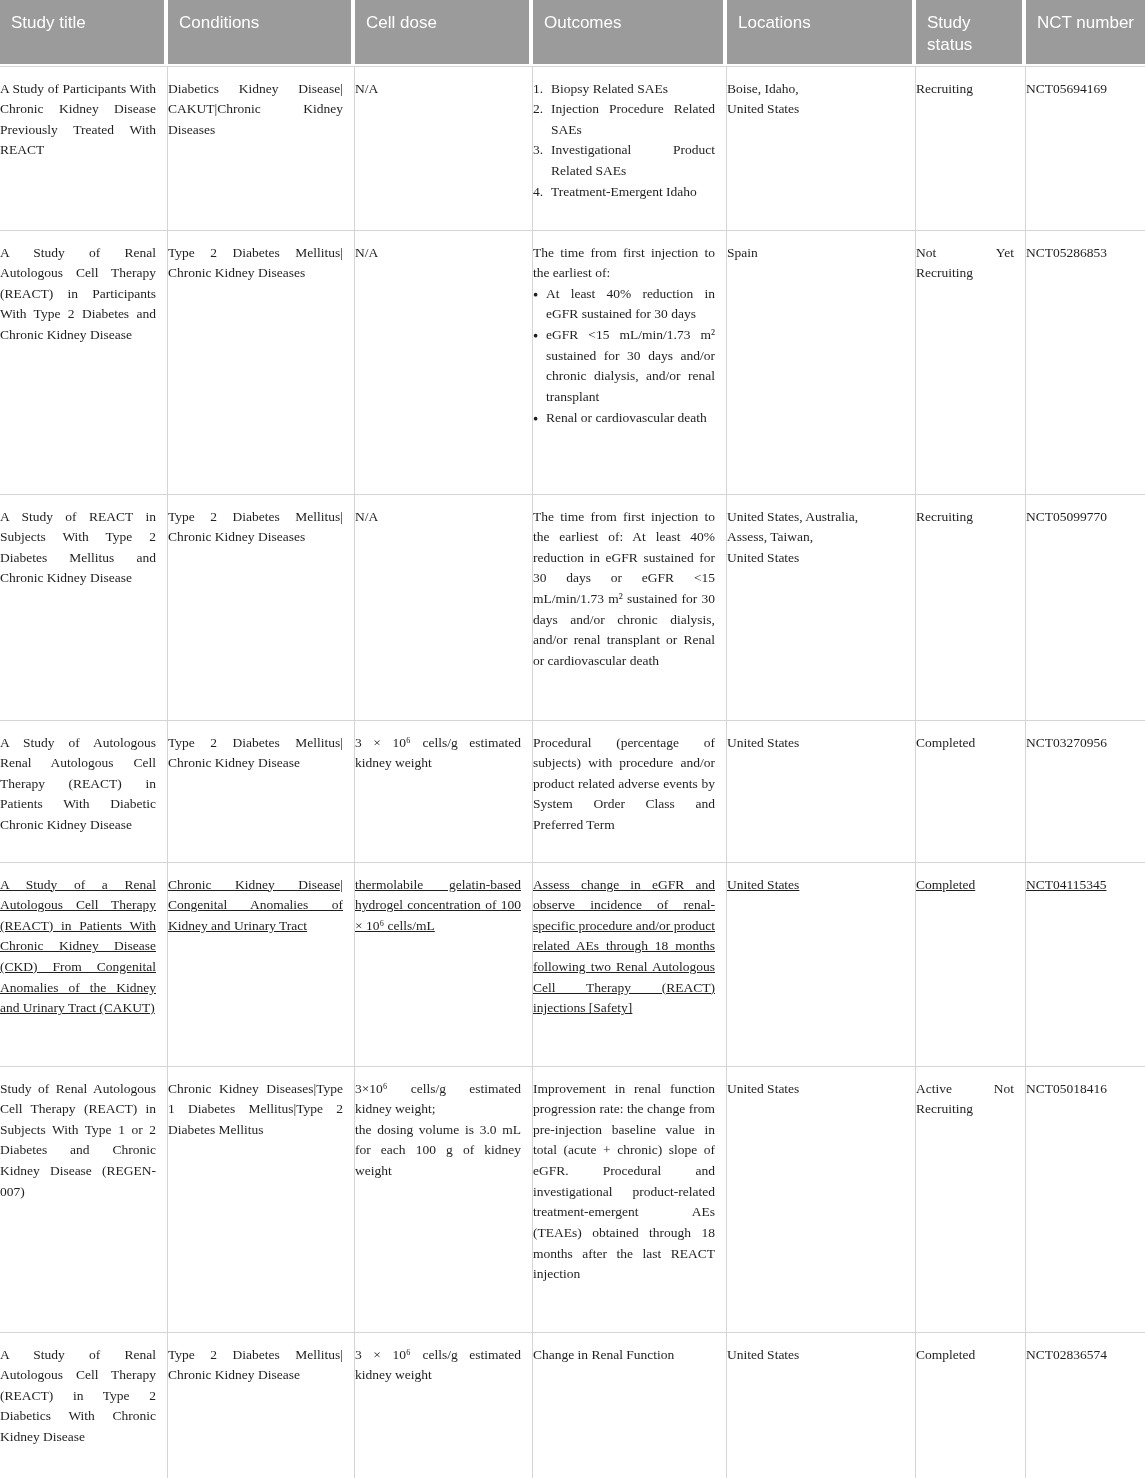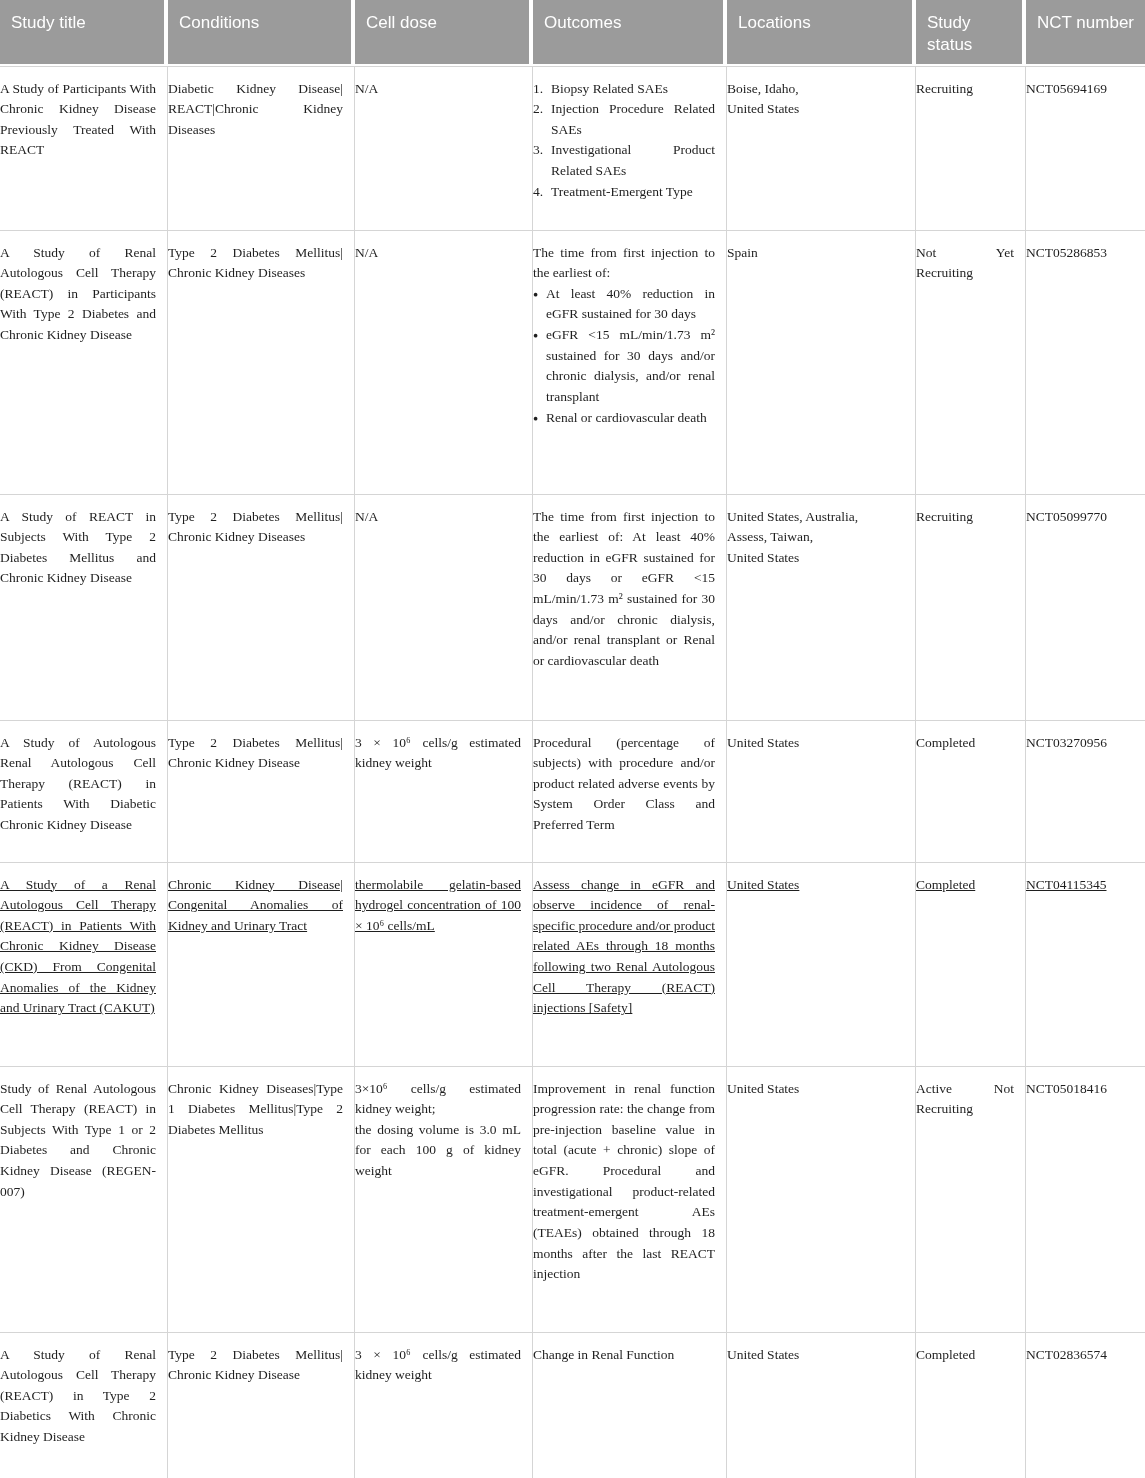--- a/index.html
+++ b/index.html
@@ -112,34 +112,34 @@
         <th>Study status</th>
         <th>NCT number</th>
       </tr>
     </thead>
     <tbody>
         <tr>
     <td>
             <div class="para">A Study of Participants With Chronic Kidney Disease Previously Treated With REACT</div>
           </td>
     <td>
-            <div class="para">Diabetic Kidney Disease|​REACT|​Chronic Kidney Diseases</div>
+            <div class="para">Diabetics Kidney Disease|​CAKUT|​Chronic Kidney Diseases</div>
           </td>
     <td>
             <div>
               <div class="para">N/A</div>
             </div>
           </td>
     <td>
             <div>
               <ol>
                 <li>Biopsy Related SAEs</li>
                 <li>Injection Procedure Related SAEs</li>
                 <li>Investigational Product Related SAEs</li>
-                <li>Treatment-Emergent Type</li>
+                <li>Treatment-Emergent Idaho</li>
               </ol>
             </div>
           </td>
     <td>
             <div>
               <div>Boise, Idaho,</div>
               <div>United States</div>
             </div>
           </td>
     <td>

